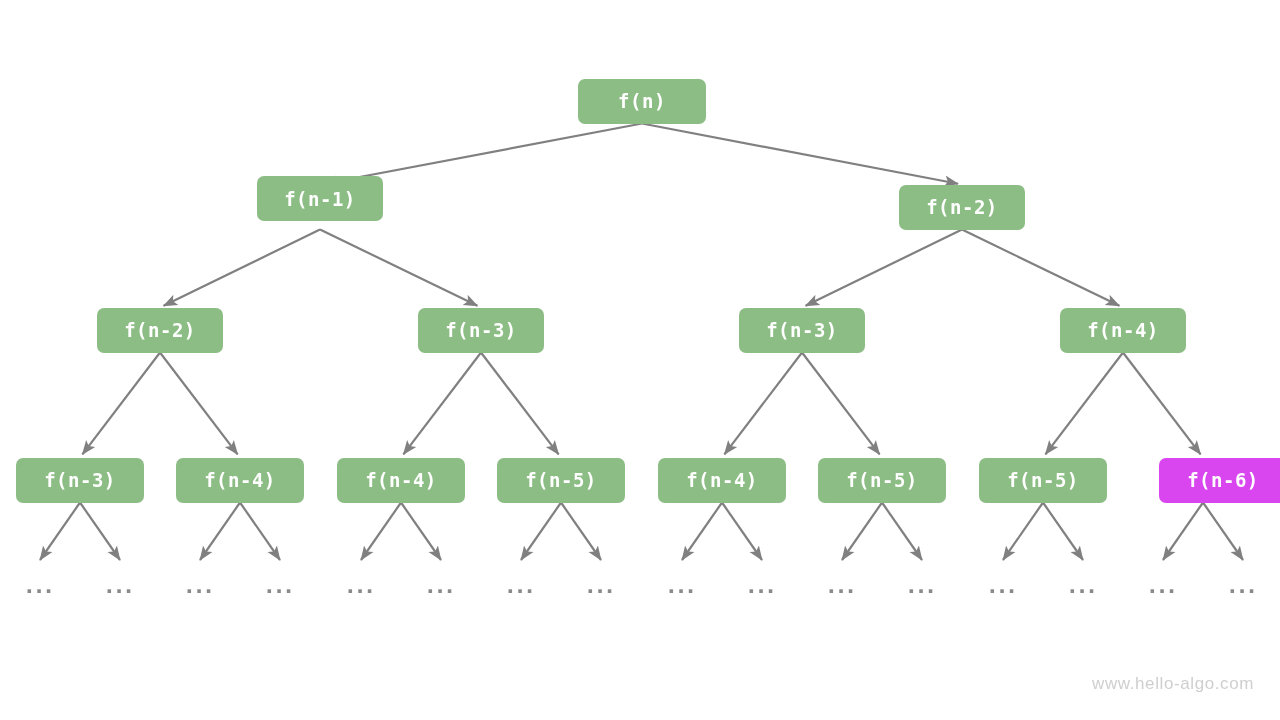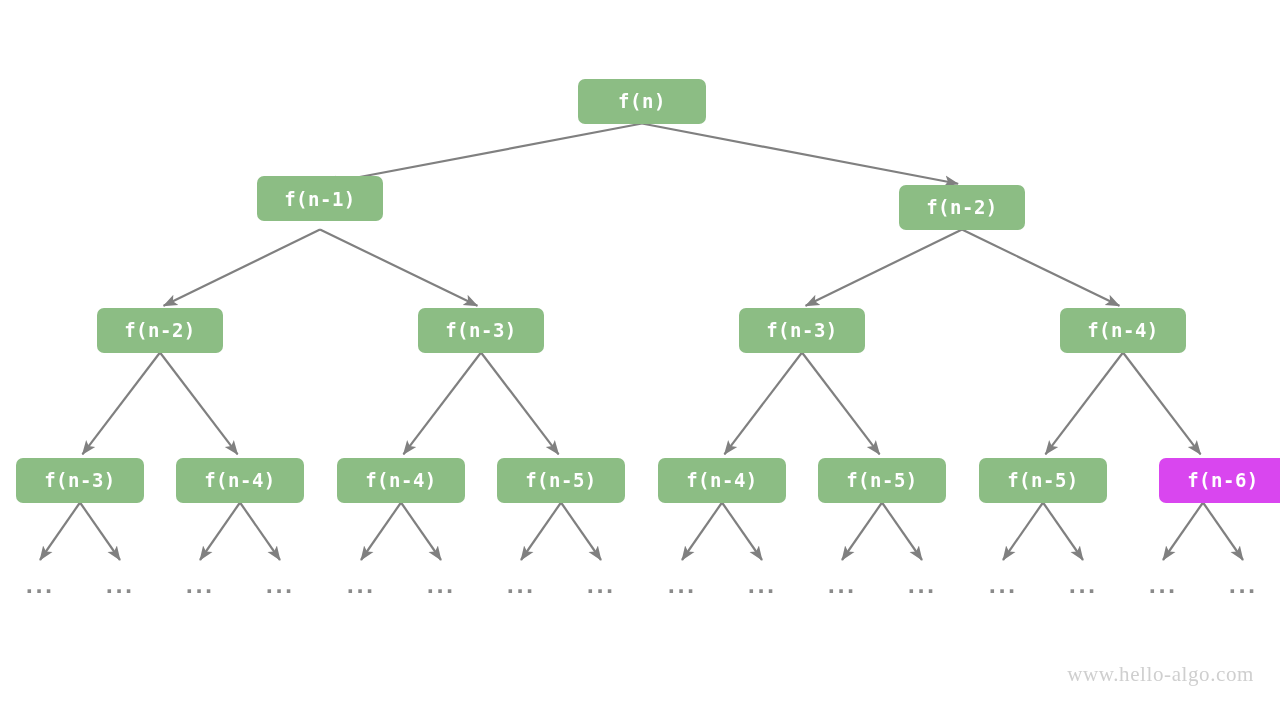--- a/index.html
+++ b/index.html
@@ -51,24 +51,24 @@
     font-weight: bold;
     letter-spacing: 2px;
     line-height: 1;
     transform: translate(-50%, -50%);
     white-space: nowrap;
     z-index: 2;
   }
   #watermark {
     position: absolute;
     right: 26px;
-    bottom: 33px;
+    bottom: 26px;
     color: #cfcfcf;
-    font-family: Liberation Serif, serif;
-    font-size: 21px;
+    font-family: Liberation Sans, sans-serif;
+    font-size: 17px;
     letter-spacing: 0.6px;
     white-space: nowrap;
   }
 </style>
 </head>
 <body>
 
 <div id="canvas">
 
   <svg id="edges" viewBox="0 0 1280 720" width="1280" height="720">

